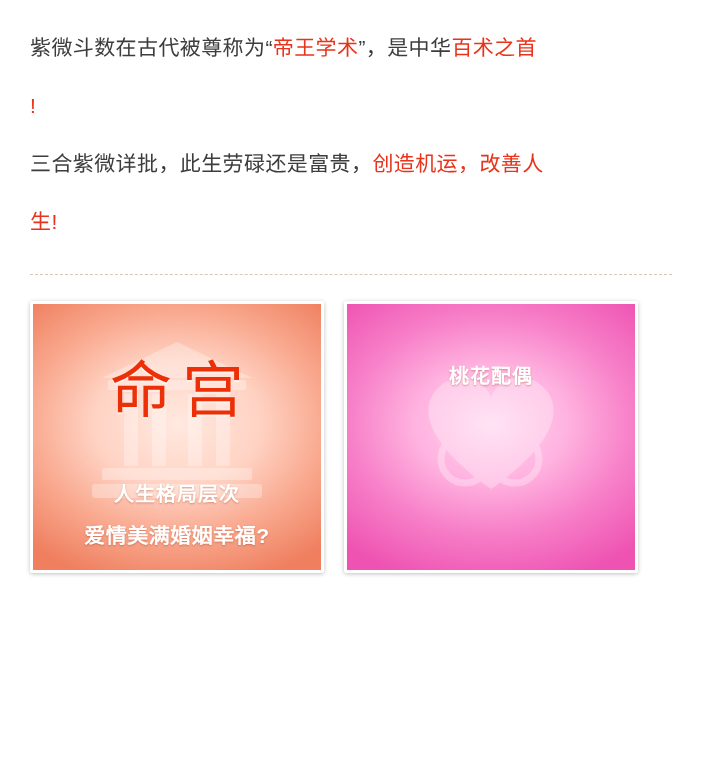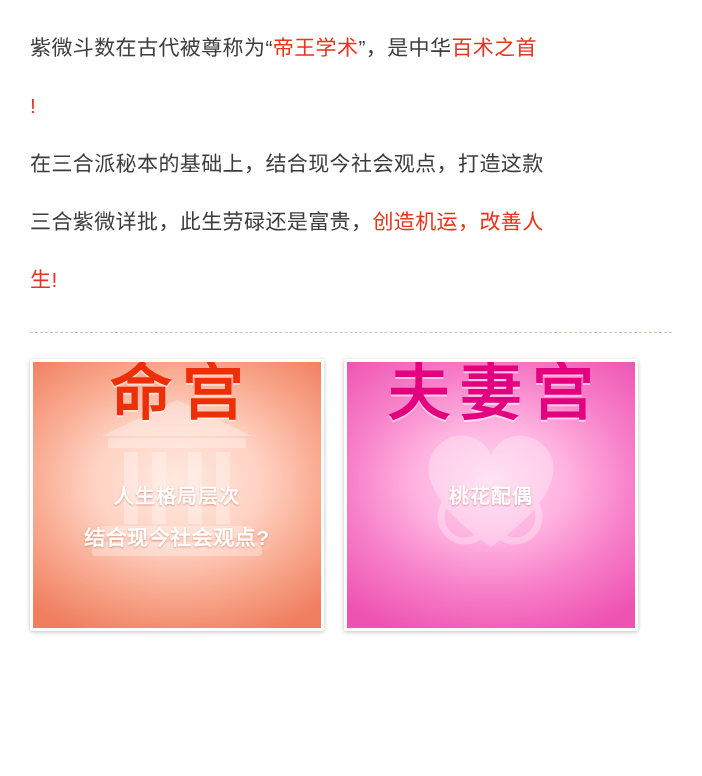--- a/index.html
+++ b/index.html
@@ -84,22 +84,23 @@
   .watermark {
     position: absolute;
     left: 50%;
     top: 46%;
     transform: translate(-50%, -50%);
     opacity: 0.30;
     pointer-events: none;
   }
   .card-title {
     position: relative;
+    margin-top: 56px;
     font-size: 62px;
-    font-weight: bold;
+    font-weight: normal;
     letter-spacing: 10px;
     text-indent: 10px;
     line-height: 1;
     font-family: "DejaVu Sans", "Liberation Sans", sans-serif;
   }
   .card-a .card-title {
     color: #ec2f06;
     text-shadow: 0 2px 0 rgba(255,255,255,0.55);
   }
   .card-b .card-title {
@@ -131,23 +132,20 @@
 <div class="page">
 
   <div class="intro">
     <p class="para">
       <span>紫微斗数在古代被尊称为“</span><span class="hl">帝王学术</span><span>”，是中华</span><span class="hl">百术之首</span>
     </p>
     <p class="para">
       <span class="hl">!</span>
     </p>
     <p class="para">
-      <span>在三合派秘本的基础上，结合现今社会观点，打造这款</span>
-    </p>
-    <p class="para">
       <span>三合紫微详批，此生劳碌还是富贵，</span><span class="hl">创造机运，改善人</span>
     </p>
     <p class="para">
       <span class="hl">生!</span>
     </p>
   </div>
 
   <hr class="divider">
 
   <div class="cards">
@@ -163,36 +161,35 @@
               <rect x="80" y="60" width="14" height="72"></rect>
               <rect x="116" y="60" width="14" height="72"></rect>
               <rect x="144" y="60" width="14" height="72"></rect>
               <rect x="30" y="134" width="150" height="12" rx="2"></rect>
               <rect x="20" y="150" width="170" height="14" rx="3"></rect>
             </g>
           </svg>
         </div>
         <div class="card-title">命宫</div>
         <div class="card-sub1">人生格局层次</div>
-        <div class="card-sub2">结合现今社会观点?</div>
+        <div class="card-sub2">爱情美满婚姻幸福?</div>
       </div>
     </div>
 
     <div class="card card-b">
       <div class="card-inner">
         <div class="watermark">
           <svg width="200" height="170" viewBox="0 0 200 170" aria-hidden="true">
             <g fill="#ffffff">
               <path d="M100 150 C 40 108, 26 72, 46 50 C 64 30, 92 38, 100 58 C 108 38, 136 30, 154 50 C 174 72, 160 108, 100 150 Z"></path>
             </g>
             <g fill="none" stroke="#ffffff" stroke-width="7">
               <circle cx="74" cy="120" r="24"></circle>
               <circle cx="124" cy="120" r="24"></circle>
             </g>
           </svg>
         </div>
-        <div class="card-title">夫妻宫</div>
         <div class="card-sub1">桃花配偶</div>
       </div>
     </div>
 
   </div>
 </div>
 
 </body></html>

